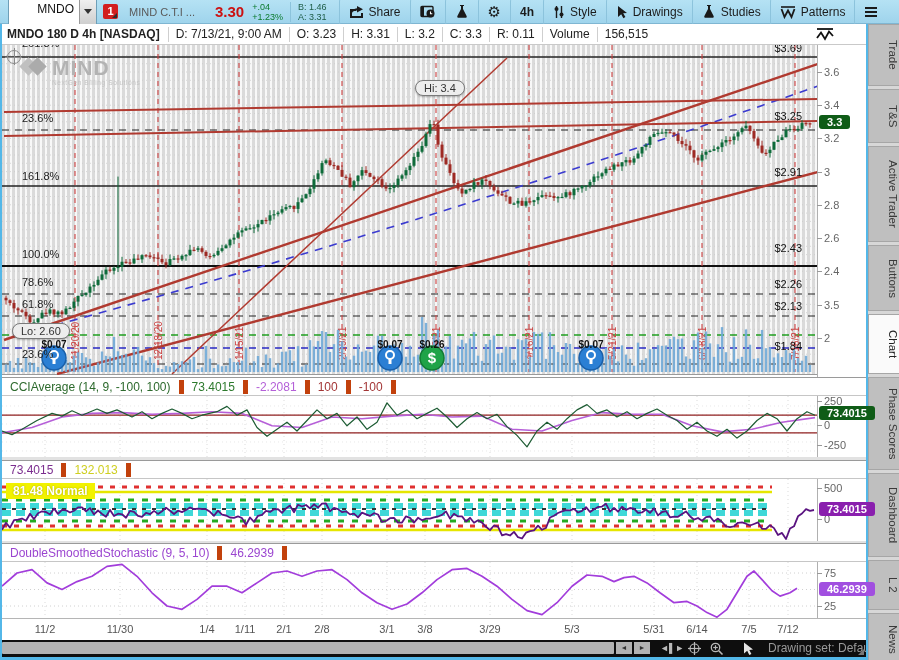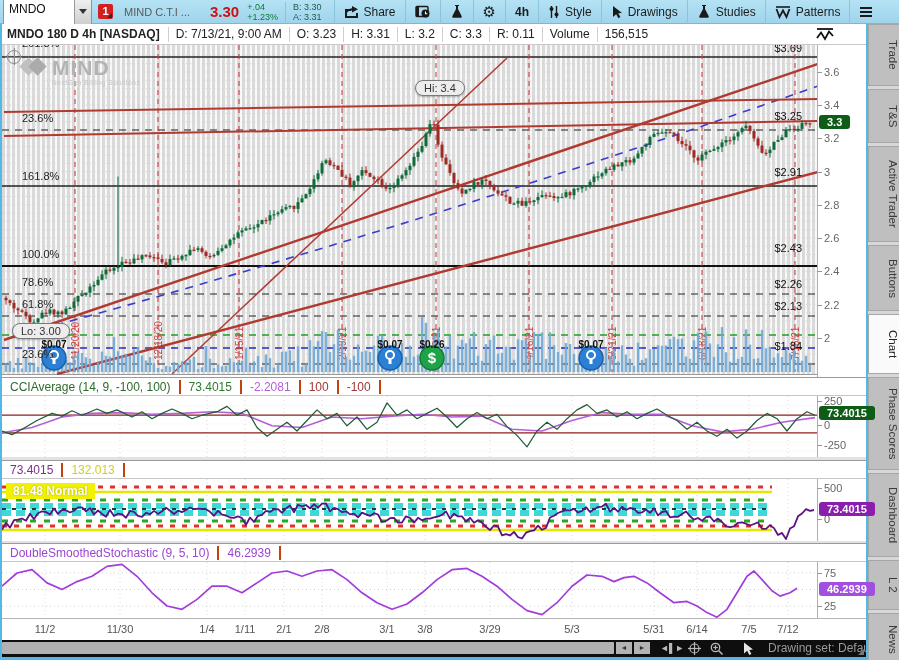--- a/index.html
+++ b/index.html
@@ -4,21 +4,21 @@
 <style>
   * { box-sizing: border-box; margin:0; padding:0; }
   html,body { width:899px; height:660px; overflow:hidden; background:#fff;
     font-family:"Liberation Sans","DejaVu Sans",sans-serif; }
   #app { position:relative; width:899px; height:660px; background:#fff; }
 
   
   .toolbar { position:absolute; left:0; top:0; width:899px; height:24px;
     background:linear-gradient(#b5e2f4,#9fd4ec); display:flex; align-items:center;
     font-size:12px; color:#1c1c1c; border-bottom:1px solid #7fb6d2; }
-  .symbol-combo { display:flex; margin-left:3px; height:26px; border:1px solid #6e9fb8; background:#fff; }
+  .symbol-combo { display:flex; margin-left:8px; height:26px; border:1px solid #6e9fb8; background:#fff;text-align:right; }
   .symbol-combo .sym { width:70px; padding:2px 5px; font-size:12px; color:#111; background:#fff; }
   .combo-btn { width:17px; background:linear-gradient(#efefef,#cfcfcf); border-left:1px solid #9a9a9a;
     display:flex; align-items:center; justify-content:center; position:relative; }
   .caret { width:0; height:0; border-left:4px solid transparent; border-right:4px solid transparent; border-top:5px solid #333; }
   .alert-badge { position:relative; margin-left:6px; width:15px; height:15px; background:#d21f1f; color:#fff;
     font-weight:bold; font-size:11px; text-align:center; line-height:15px; border-radius:2px; }
   .company { margin-left:11px; color:#5a5a5a; font-size:11px; width:72px; white-space:nowrap; overflow:hidden; }
   .price { margin-left:14px; color:#cc1111; font-weight:bold; font-size:15px; }
   .stack { display:flex; flex-direction:column; justify-content:center; margin-left:8px; font-size:9px; line-height:10px; }
   .stack.green { color:#0b7a2d; }
@@ -74,21 +74,21 @@
 
   
   .ytick { position:absolute; left:824px; transform:translateY(-50%); font-size:11px; color:#666; }
   .ytick::before { content:""; position:absolute; left:-7px; top:50%; width:5px; height:1px; background:#999; }
   .badge { position:absolute; left:819px; transform:translateY(-50%); color:#fff; font-size:11px; font-weight:bold;
     padding:1px 8px; border-radius:3px; }
 
   
   .pane-header { position:absolute; left:2px; width:864px; height:19px; background:#fff;
     border-top:1px solid #9a9a9a; border-bottom:1px solid #c6c6c6; display:flex; align-items:center; font-size:12px; }
-  .ph-seg { padding:0 8px; border-right:2px solid #c2410c; height:14px; line-height:14px; white-space:nowrap; }
+  .ph-seg { padding:0 8px; border-right:5px solid #c2410c; height:14px; line-height:14px; white-space:nowrap; }
   .pane { position:absolute; left:2px; width:815px; background:#fff; }
   .pane-sep { position:absolute; left:2px; width:864px; background:#e2e2e2; }
   .wstatus { position:absolute; left:6px; top:483px; background:#f2f200; color:#fff; font-weight:bold;
     font-size:12px; padding:1px 7px; text-shadow:0 0 2px rgba(120,120,0,.6); z-index:3; }
 
   
   .xaxis { position:absolute; left:2px; top:618px; width:864px; height:18px; background:#fff; border-top:1px solid #b5b5b5; }
   .xlab { position:absolute; top:4px; transform:translateX(-50%); font-size:11px; color:#555; }
 
   
@@ -114,21 +114,21 @@
         </span>
     </div>
     <div class="alert-badge corner">1</div>
     <div class="company">MIND C.T.I ...</div>
     <div class="price">3.30</div>
     <div class="stack green">
       <span>+.04</span>
       <span>+1.23%</span>
     </div>
     <div class="stack ba">
-      <span>B: 3.30</span>
+      <span>B: 1.46</span>
       <span>A: 3.31</span>
     </div>
     <div class="tb-btn" style="margin-left:12px">
       <svg class="tb-icon" width="15" height="13" viewBox="0 0 15 13">
           <path d="M1 4 h6 v2 h-4 v5 h9 v-3 h2 v5 H1 z" fill="#1a1a1a"></path>
           <path d="M8 1 l6 3.2 L8 7.5 V5.4 C5 5.4 3.6 6.6 2.6 8.4 2.8 5.2 5 3.4 8 3.2 Z" fill="#1a1a1a"></path>
         </svg>
       <span>Share</span>
     </div>
     <div class="tb-btn corner">
@@ -934,21 +934,21 @@
           <i></i>
           <i></i>
         </span>
       <span class="wm-title">MIND</span>
     </div>
     <div class="wm-sub">NextGen Billing Solutions</div>
   </div>
 
   <div class="compass"></div>
   <div class="bubble" style="left:415px;top:80px">Hi: 3.4</div>
-  <div class="bubble" style="left:12px;top:323px">Lo: 3.00</div>
+  <div class="bubble" style="left:12px;top:323px">Lo: 2.60</div>
 
   <div class="axis-line-v"></div>
   <div id="axis-col"></div>
 
   <div class="pane-header" style="top:377px" id="hdr-cci">
       <span class="ph-seg" style="color: rgb(45, 106, 45);">CCIAverage (14, 9, -100, 100)</span>
       <span class="ph-seg" style="color: rgb(45, 122, 45);">73.4015</span>
       <span class="ph-seg" style="color: rgb(180, 95, 216);">-2.2081</span>
       <span class="ph-seg" style="color: rgb(163, 54, 54);">100</span>
       <span class="ph-seg" style="color: rgb(163, 54, 54);">-100</span>
@@ -1100,21 +1100,21 @@
       <div class="vtab" style="height: 52px;">News</div>
     </div>
 
 <div class="ytick" style="top: 72px;">3.6</div>
     <div class="ytick" style="top: 105px;">3.4</div>
     <div class="ytick" style="top: 138px;">3.2</div>
     <div class="ytick" style="top: 172px;">3</div>
     <div class="ytick" style="top: 205px;">2.8</div>
     <div class="ytick" style="top: 238px;">2.6</div>
     <div class="ytick" style="top: 271px;">2.4</div>
-    <div class="ytick" style="top: 305px;">2.2</div>
+    <div class="ytick" style="top: 305px;">3.5</div>
     <div class="ytick" style="top: 338px;">2</div>
     <div class="badge" style="top: 122px; background: rgb(15, 92, 23);">3.3</div>
     <div class="ytick" style="top: 401px;">250</div>
     <div class="ytick" style="top: 425px;">0</div>
     <div class="ytick" style="top: 445px;">-250</div>
     <div class="badge" style="top: 413px; background: rgb(15, 92, 23);">73.4015</div>
     <div class="ytick" style="top: 488px;">500</div>
     <div class="ytick" style="top: 519px;">0</div>
     <div class="badge" style="top: 509px; background: rgb(138, 31, 174);">73.4015</div>
     <div class="ytick" style="top: 573px;">75</div>

